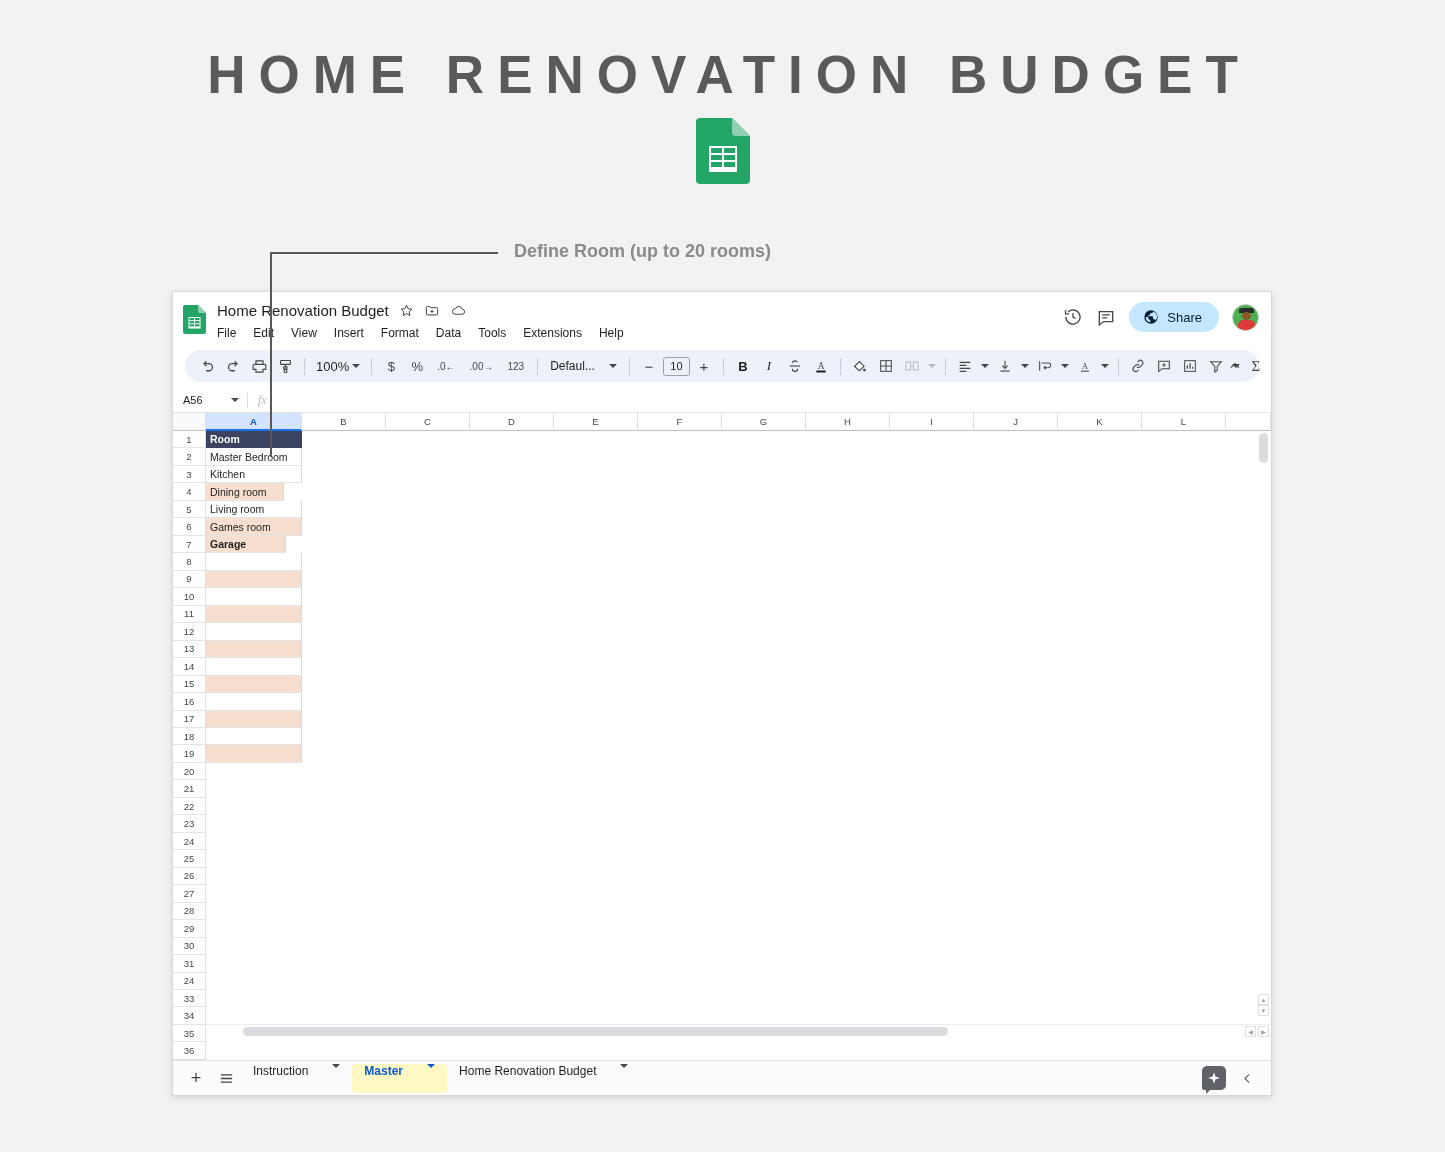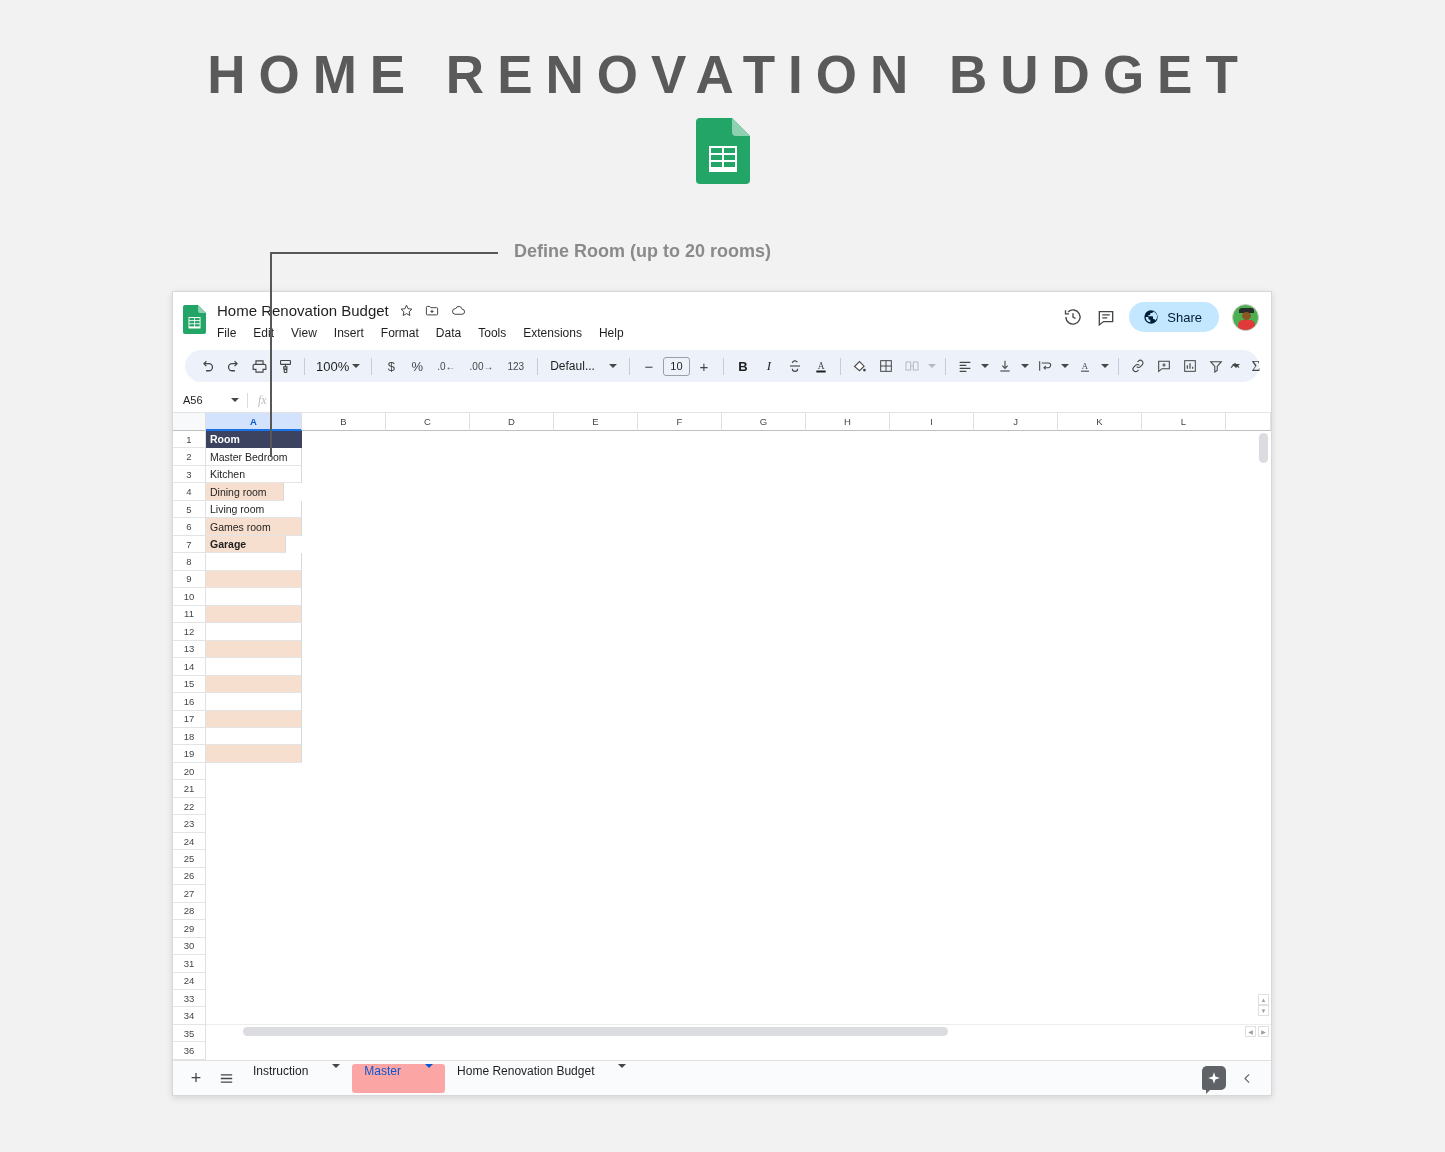--- a/index.html
+++ b/index.html
@@ -145,21 +145,21 @@
   .gs-hbtn { width: 11px; height: 11px; background: #fff; border: 1px solid #e0e0e0; display: flex; align-items: center; justify-content: center; font-size: 6px; color: #9aa0a6; cursor: pointer; margin-right: 2px; }
 
   
   .gs-tabbar {
     position: absolute; left: 0; right: 0; bottom: 0; height: 35px;
     background: #f9fbfd; border-top: 1px solid #e0e0e0;
     display: flex; align-items: center; padding: 0 8px;
   }
   .gs-tabicon { width: 30px; height: 26px; display: flex; align-items: center; justify-content: center; color: #444746; cursor: pointer; }
   .gs-tab { display: flex; align-items: flex-start; gap: 24px; height: 29px; padding: 0 12px; font-size: 12px; color: #1f1f1f; cursor: pointer; border-radius: 3px; }
-  .gs-tab.active { background: #fca5a5; color: #0b57d0; font-weight: normal; }
+  .gs-tab.active { background: #fef9c3; color: #0b57d0; font-weight: bold; }
   .gs-tab .caret { border-top-color: #444746; }
   .gs-tab.active .caret { border-top-color: #0b57d0; }
   .gs-tab-right { margin-left: auto; display: flex; align-items: center; gap: 14px; padding-right: 8px; }
   .gs-explore {
     width: 24px; height: 24px; background: #5f6368; border-radius: 5px 5px 5px 2px;
     display: flex; align-items: center; justify-content: center; color: #fff; cursor: pointer; position: relative;
   }
   .gs-explore:after { content: ""; position: absolute; bottom: -4px; left: 4px; width: 0; height: 0; border-left: 5px solid #5f6368; border-bottom: 5px solid transparent; }
   .gs-collapse { color: #5f6368; cursor: pointer; display: inline-flex; }
 </style>

